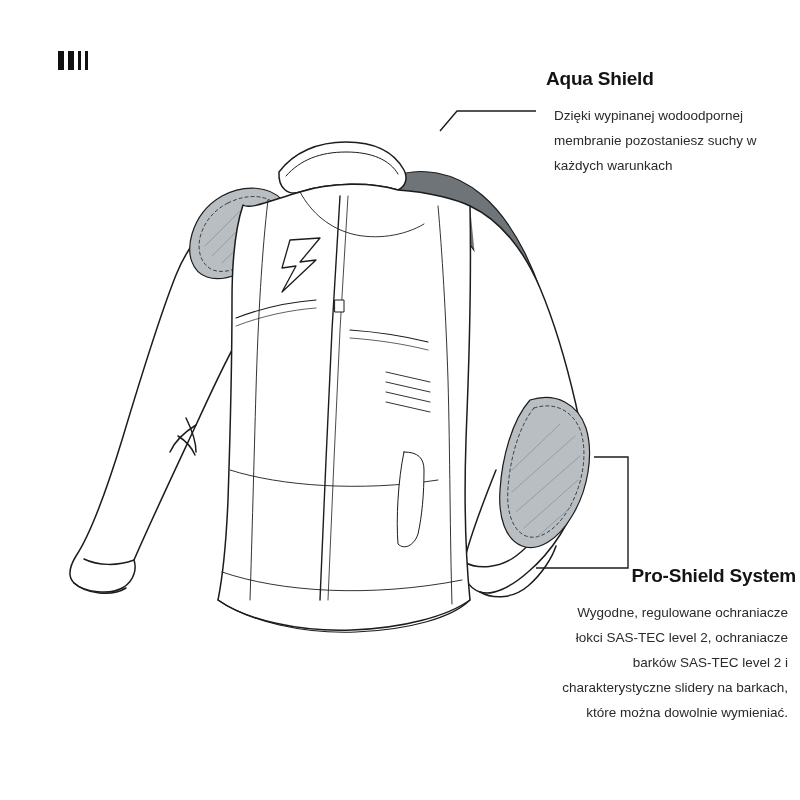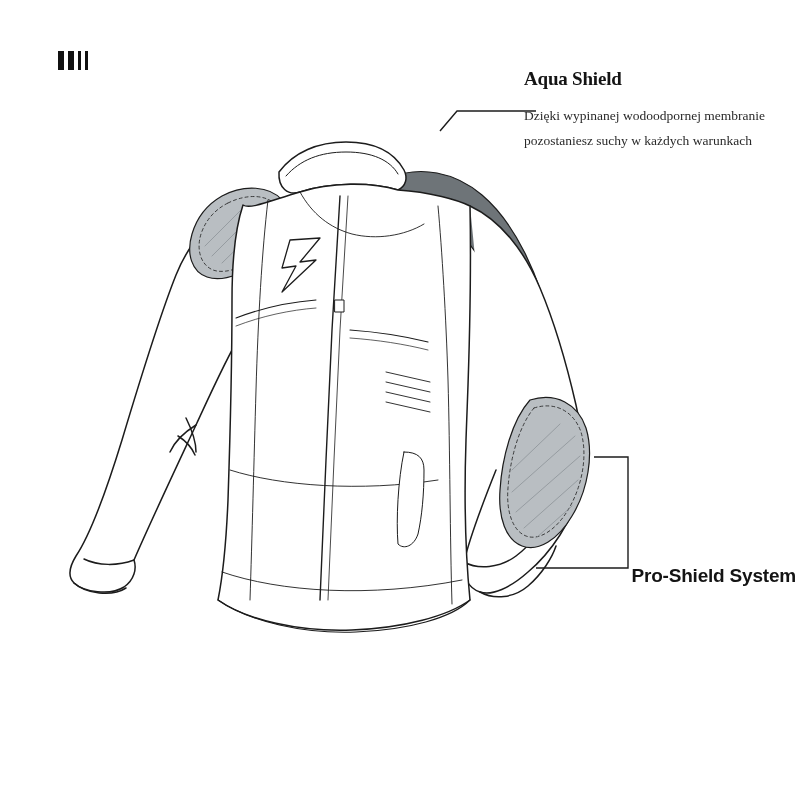--- a/index.html
+++ b/index.html
@@ -44,26 +44,26 @@
     width: 250px;
   }
   .callout h2 {
     margin: 0 0 14px 0;
     font-size: 19px;
     font-weight: bold;
     letter-spacing: -0.2px;
     color: #141414;
   }
   .callout p {
-    margin: 0;
+    margin: 8px;
     font-size: 13.5px;
     line-height: 1.85;
     color: #2a2a2a;
   }
-  #callout-aqua { left: 524px; top: 68px; font-family: Liberation Serif, serif; }
+  #callout-aqua { left: 546px; top: 68px; }
   #callout-pro  { left: 546px; top: 565px; text-align: right; }
 
   
   #leader-lines, #jacket-art {
     position: absolute;
     left: 0;
     top: 0;
     width: 800px;
     height: 800px;
   }
@@ -199,15 +199,16 @@
     </g>
   </svg>
 
   <div class="callout" id="callout-aqua">
     <h2>Aqua Shield</h2>
     <p>Dzięki wypinanej wodoodpornej membranie pozostaniesz suchy w każdych warunkach</p>
   </div>
 
   <div class="callout" id="callout-pro">
     <h2>Pro-Shield System</h2>
+    <p>Wygodne, regulowane ochraniacze łokci SAS-TEC level 2, ochraniacze barków SAS-TEC level 2 i charakterystyczne slidery na barkach, które można dowolnie wymieniać.</p>
   </div>
 
 </div>
 
 </body></html>

